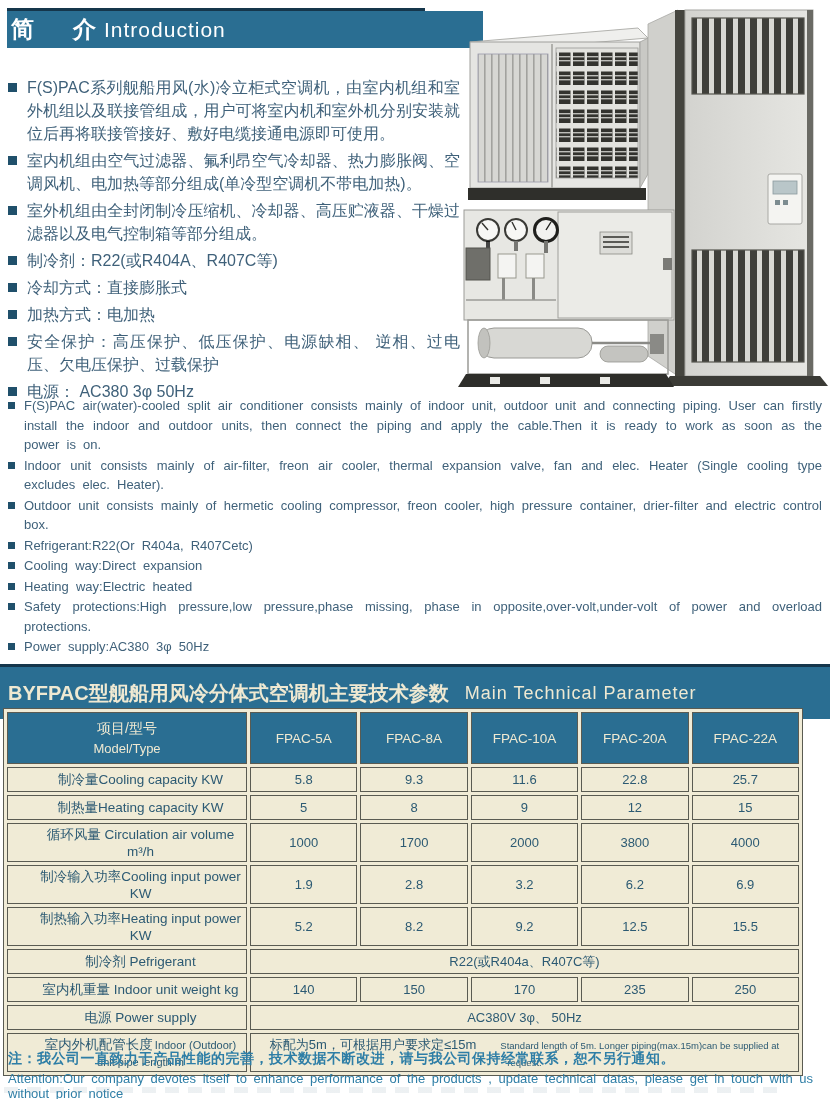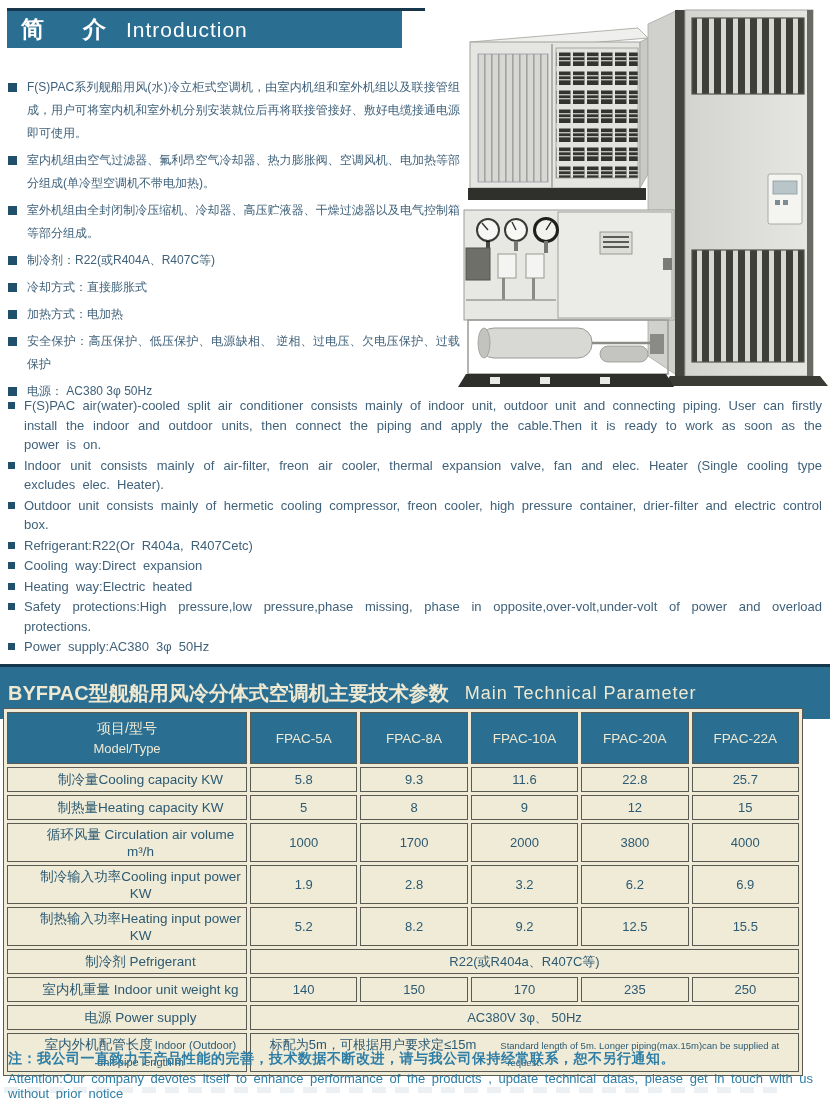--- a/index.html
+++ b/index.html
@@ -5,39 +5,39 @@
   html,body { margin:0; padding:0; background:#ffffff; }
   .page {
     position:relative; width:830px; height:1099px; background:#fff;
     font-family:"Liberation Sans", sans-serif; overflow:hidden;
     color:var(--text, #3f617a);
   }
   
   .rule { position:absolute; background:var(--rule, #15364b); }
   .rule-intro { left:7px; top:8px; width:418px; height:3px; }
   .intro-banner {
-    position:absolute; left:7px; top:11px; width:395px; height:37px;
+    position:absolute; left:7px; top:11px; width:476px; height:37px;
     background:var(--accent, #2a6e92); color:#ffffff;
-    display:flex; align-items:center; gap:12px; padding-left:14px; box-sizing:border-box;
+    display:flex; align-items:center; gap:0; padding-left:4px; box-sizing:border-box;
   }
   .intro-banner .zh { font-size:23px; font-weight:bold; letter-spacing:8px; white-space:nowrap; }
   .intro-banner .en { font-size:21px; letter-spacing:1px; }
   .rule-tech { left:0; top:664px; width:830px; height:3px; }
   .tech-banner {
     position:absolute; left:0; top:667px; width:830px; height:52px;
     background:var(--accent, #2a6e92); color:var(--header_text, #efe9d2);
     display:flex; align-items:center; gap:16px; padding-left:8px; box-sizing:border-box;
   }
   .tech-banner .zh { font-size:20px; font-weight:bold; white-space:nowrap; }
   .tech-banner .en { font-size:18px; letter-spacing:1px; white-space:nowrap; }
   
   .blist { position:absolute; list-style:none; margin:0; padding:0; }
   .blist li { display:flex; text-align:justify; }
   .zh-bullets { left:8px; top:76px; width:452px; }
-  .zh-bullets li { font-size:12px; line-height:23px; color:var(--text,#3f617a); margin-bottom:4px; }
+  .zh-bullets li { font-size:16px; line-height:23px; color:var(--text,#3f617a); margin-bottom:4px; }
   .zh-bullets .sq { width:9px; height:9px; background:var(--bullet,#20506b); flex:none; margin:7px 10px 0 0; }
   .en-bullets { left:8px; top:396px; width:814px; }
   .en-bullets li { font-size:13px; line-height:19.5px; word-spacing:3.5px; color:var(--text,#3f617a); margin-bottom:1px; }
   .en-bullets .sq { width:7px; height:7px; background:var(--bullet,#20506b); flex:none; margin:6px 9px 0 0; }
   .blist .txt { flex:1; }
   
   .photo { position:absolute; }
   .photo-a { left:460px; top:12px; }
   .photo-b { left:642px; top:4px; }
   .photo-c { left:450px; top:196px; }

